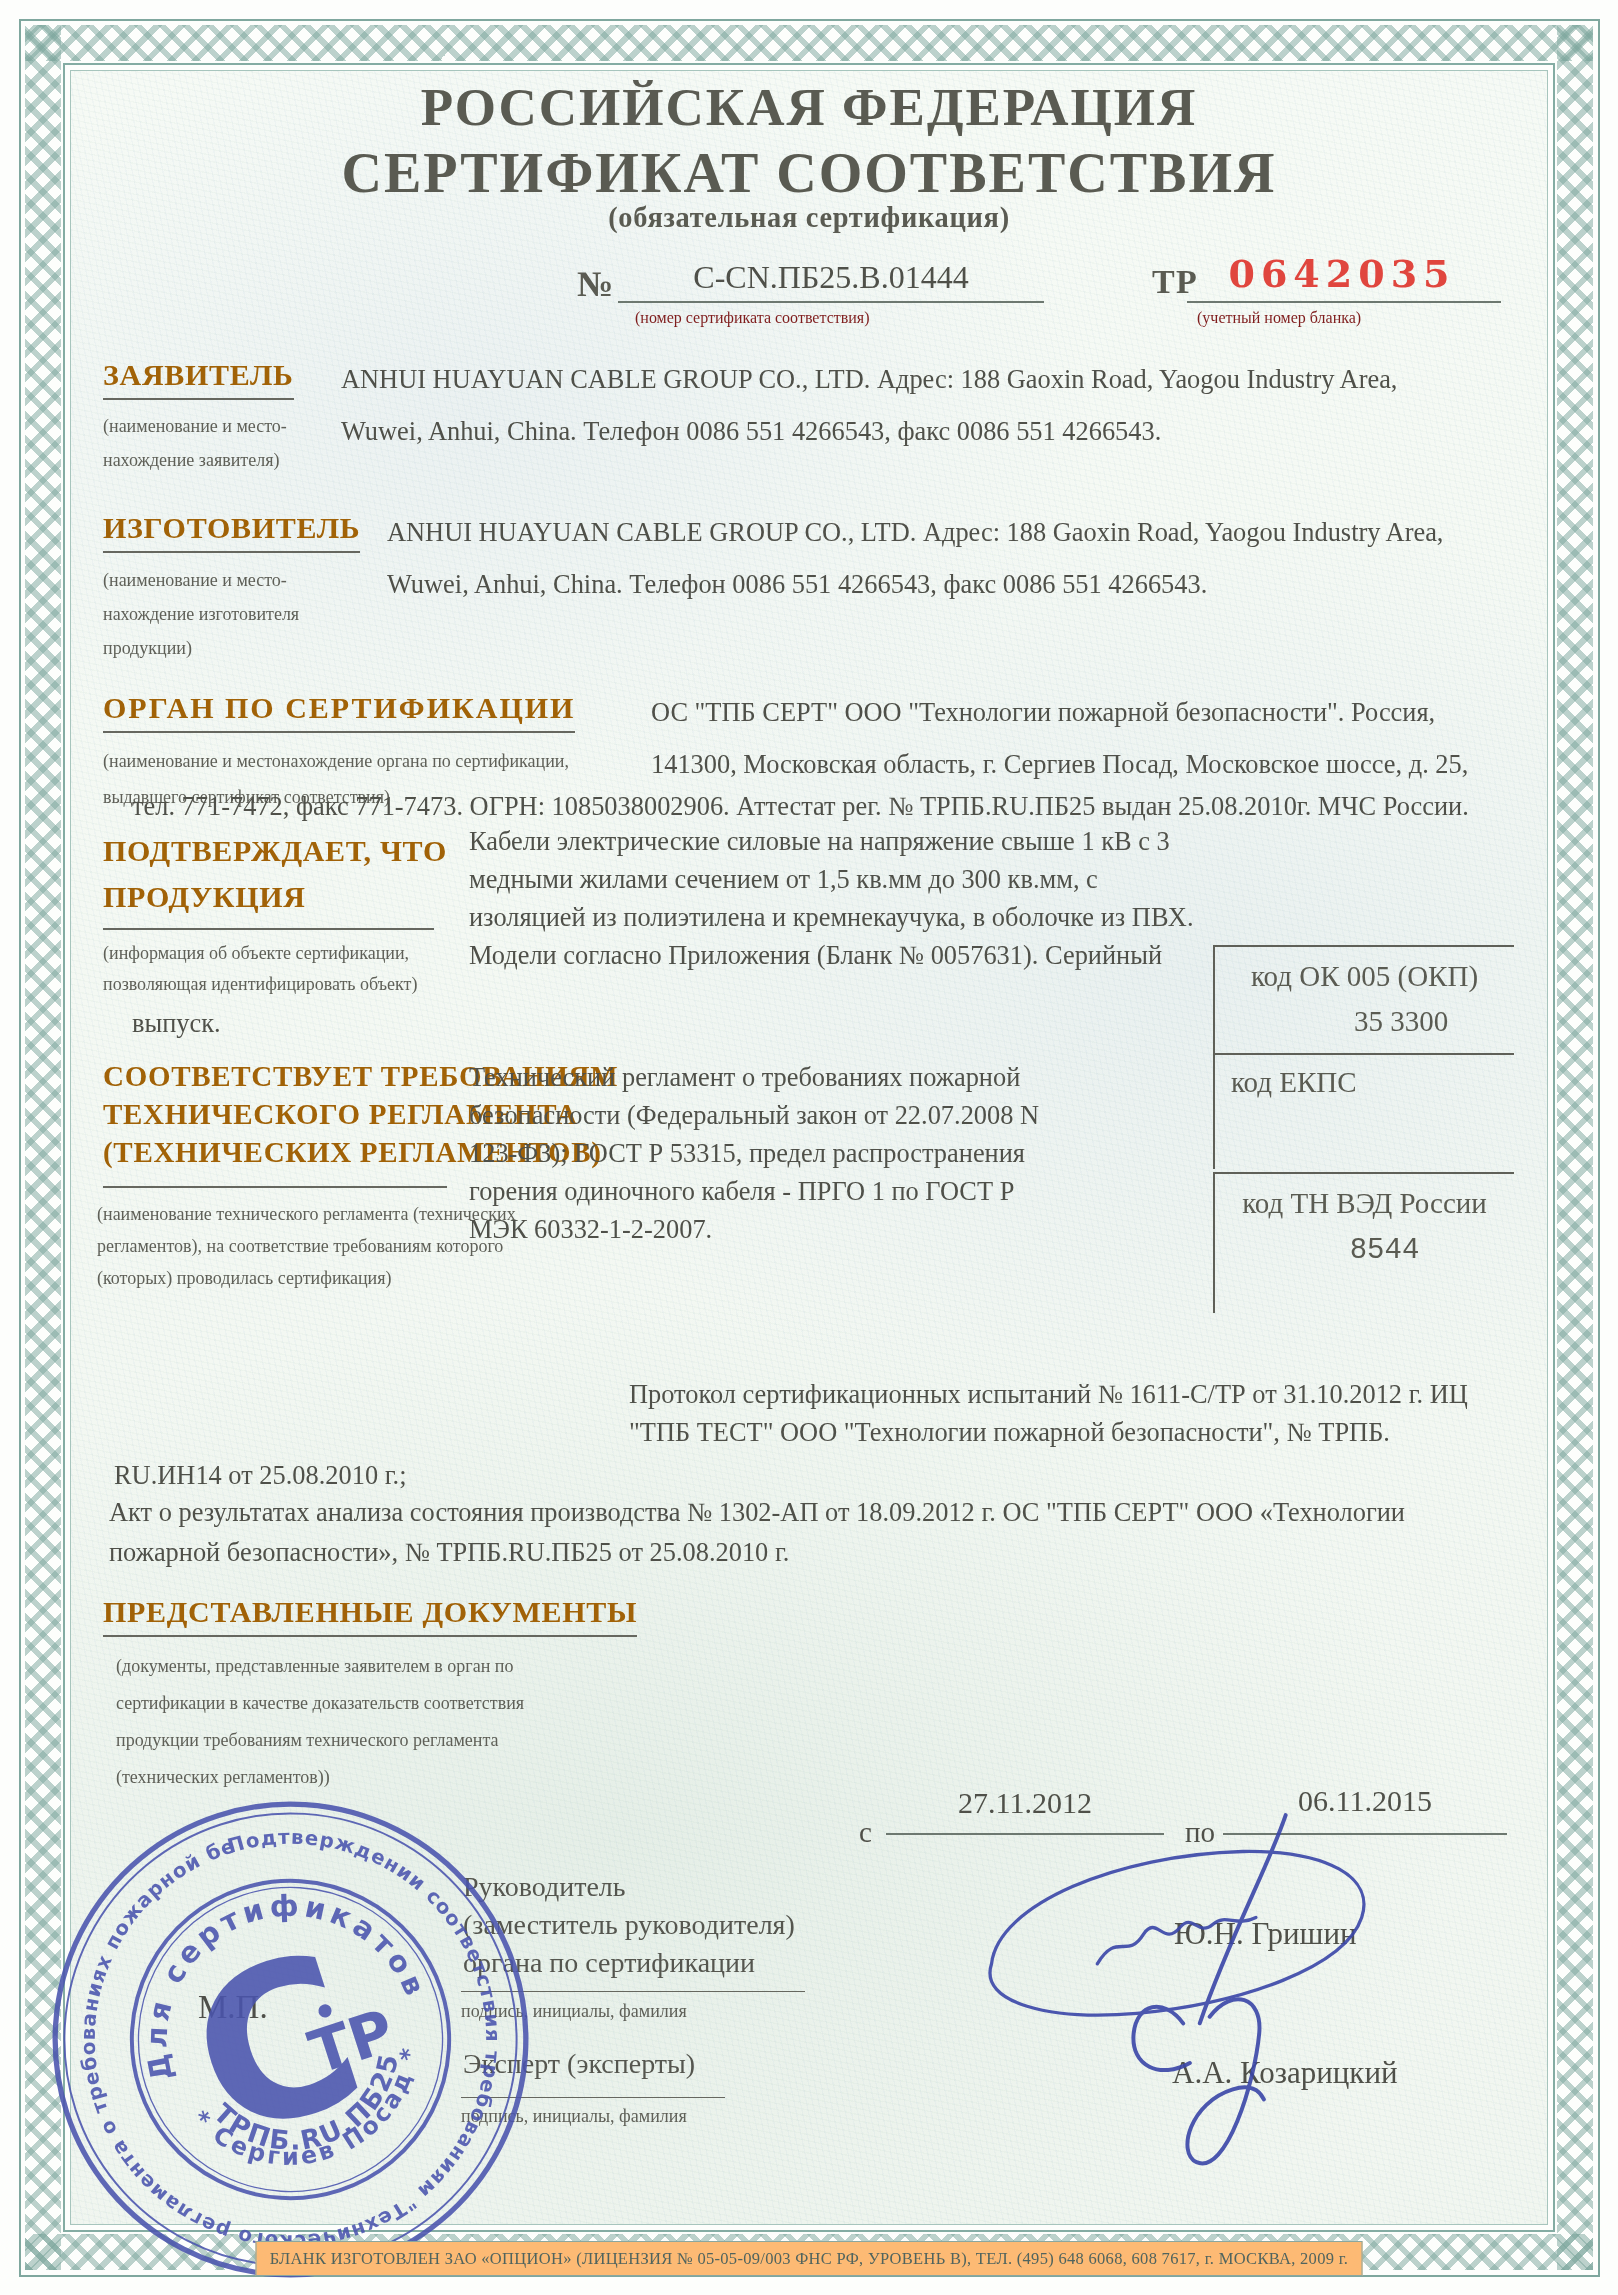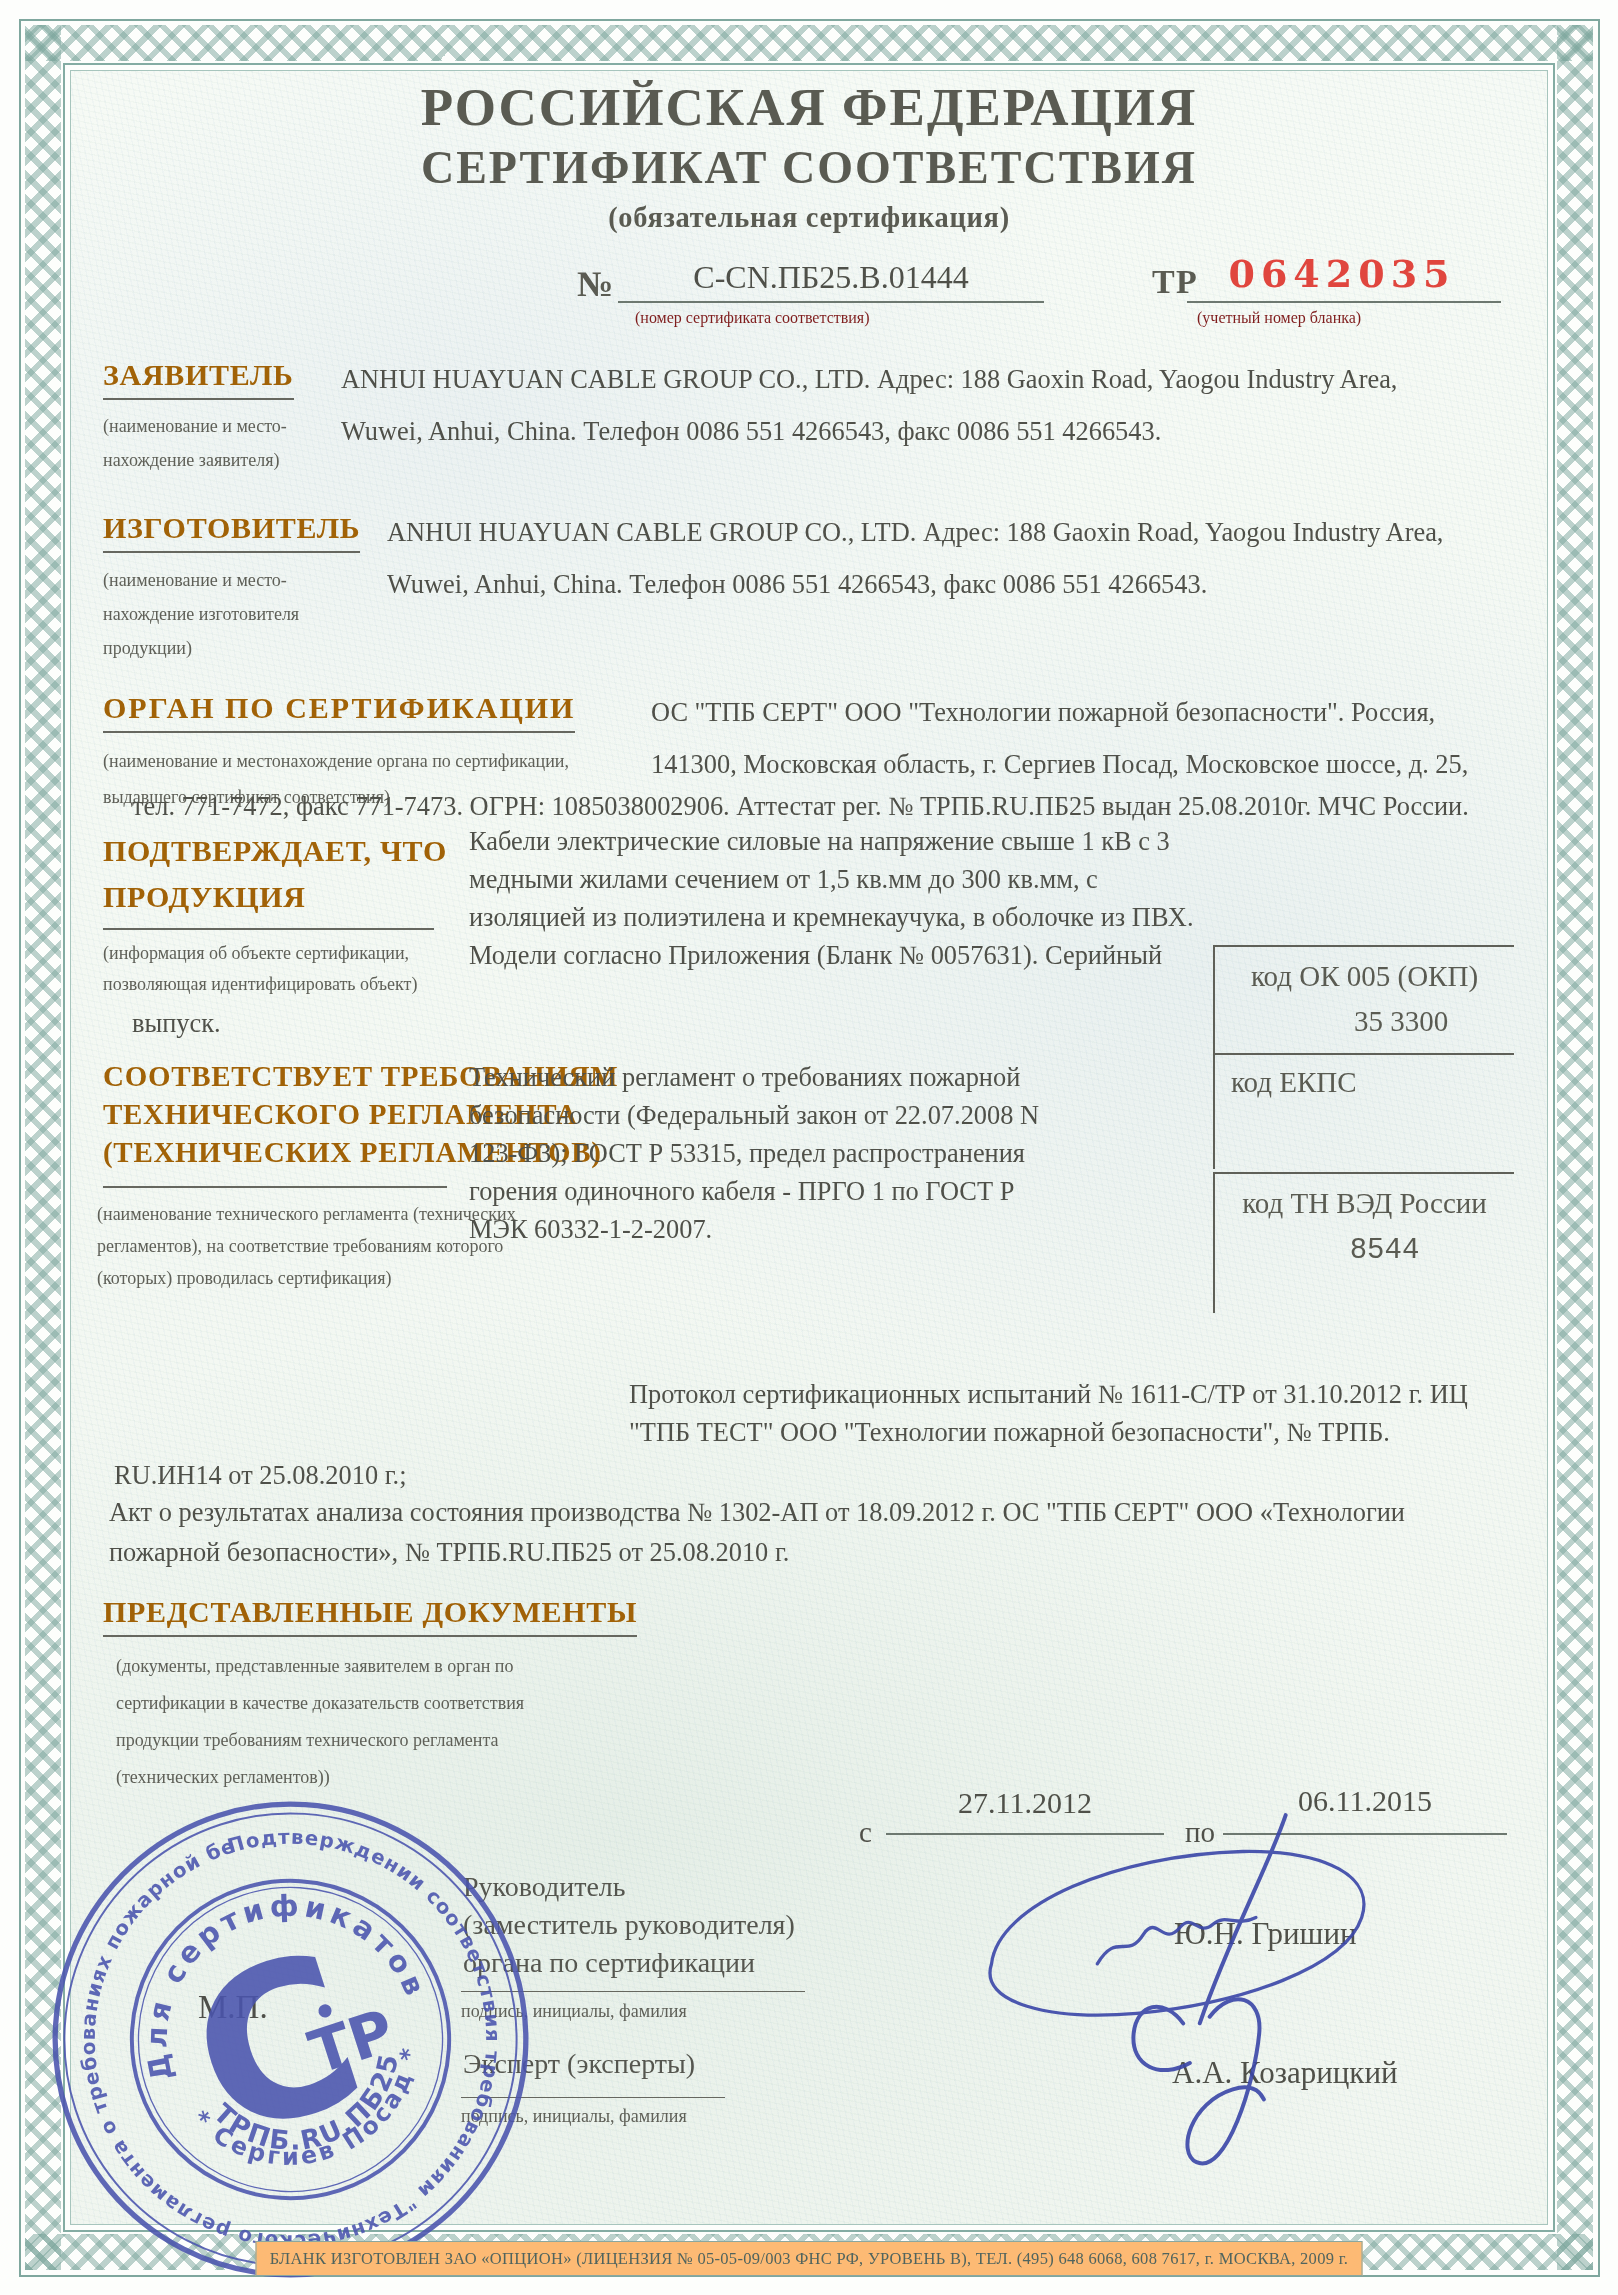--- a/index.html
+++ b/index.html
@@ -56,21 +56,21 @@
   <div class="frame-outer"></div>
   <div class="zz t"></div>
   <div class="zz b"></div>
   <div class="zz l"></div>
   <div class="zz r"></div>
   <div class="frame-inner"></div>
   <div class="frame-inner2"></div>
   <div class="texture"></div>
 
   <div class="abs title" style="top:77px;font-size:53px;">РОССИЙСКАЯ ФЕДЕРАЦИЯ</div>
-  <div class="abs title" style="top:141px;font-size:46px;">СЕРТИФИКАТ СООТВЕТСТВИЯ</div>
+  <div class="abs title" style="top:141px;font-size:56px;">СЕРТИФИКАТ СООТВЕТСТВИЯ</div>
   <div class="abs title" style="top:202px;font-size:28.4px;letter-spacing:0.7px;">(обязательная сертификация)</div>
 
   <div class="abs" style="left:577px;top:263px;font-size:36px;font-weight:700;color:#5a5b52;">№</div>
   <div class="abs ctr body" style="left:618px;top:259px;width:426px;font-size:32px;">С-CN.ПБ25.В.01444</div>
   <div class="uline" style="left:618px;top:301px;width:426px;"></div>
   <div class="abs cap" style="left:635px;top:309px;width:397px;">(номер сертификата соответствия)</div>
 
   <div class="abs" style="left:1152px;top:263px;font-size:34px;font-weight:700;color:#5a5b52;letter-spacing:1.3px;">ТР</div>
   <div class="abs ctr red" style="left:1190px;top:251px;width:304px;font-size:38px;">0642035</div>
   <div class="uline" style="left:1187px;top:301px;width:314px;"></div>

